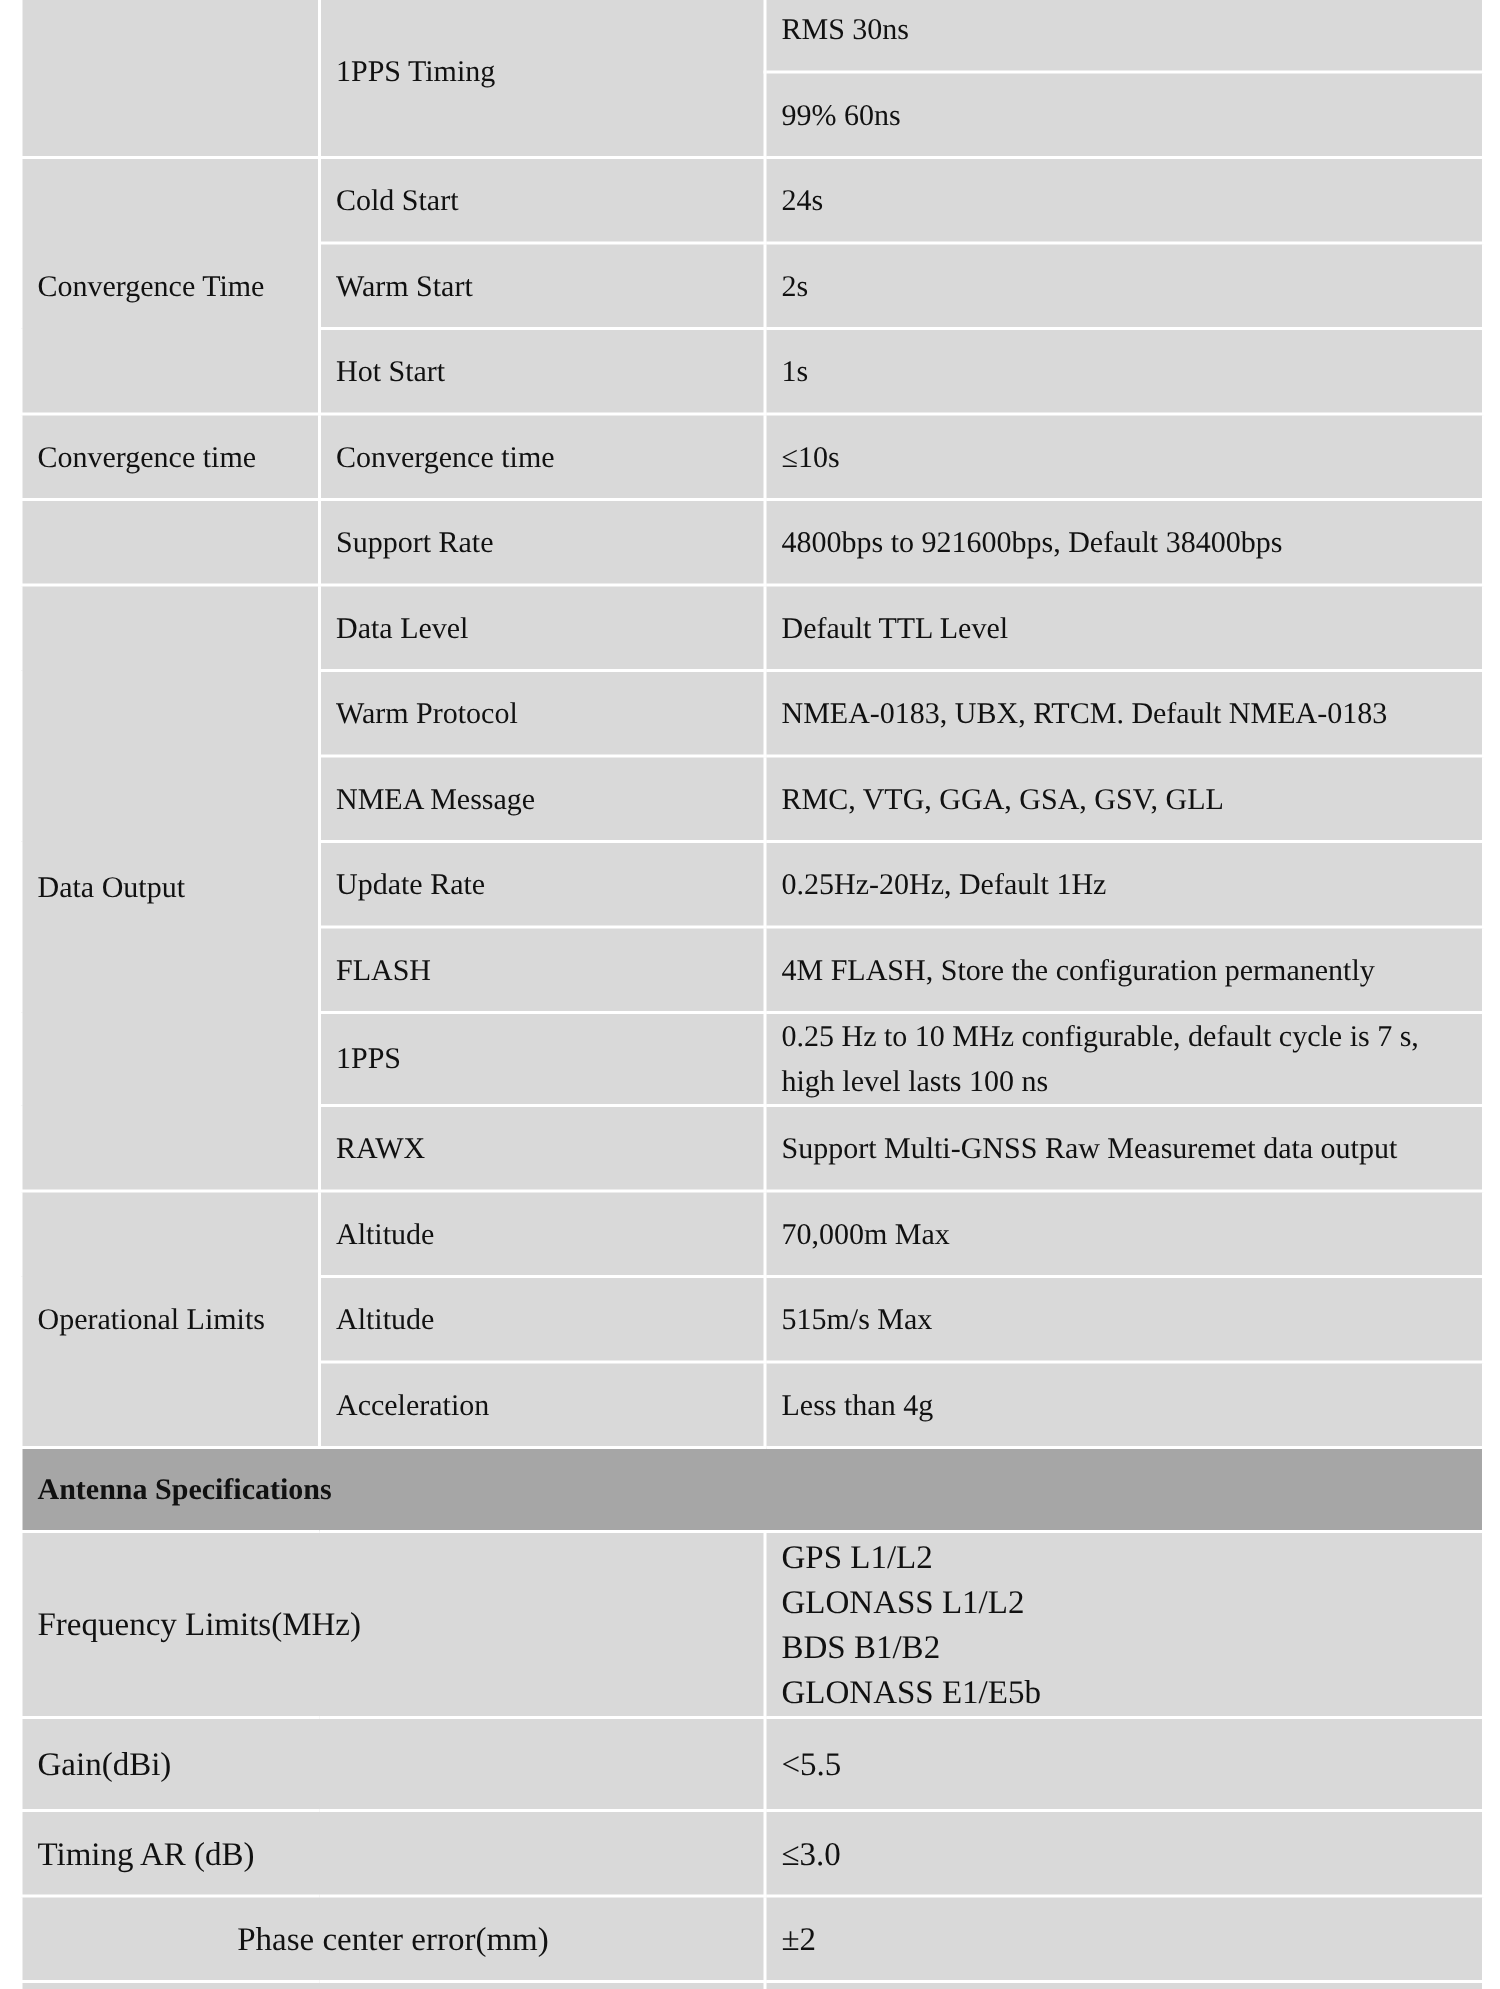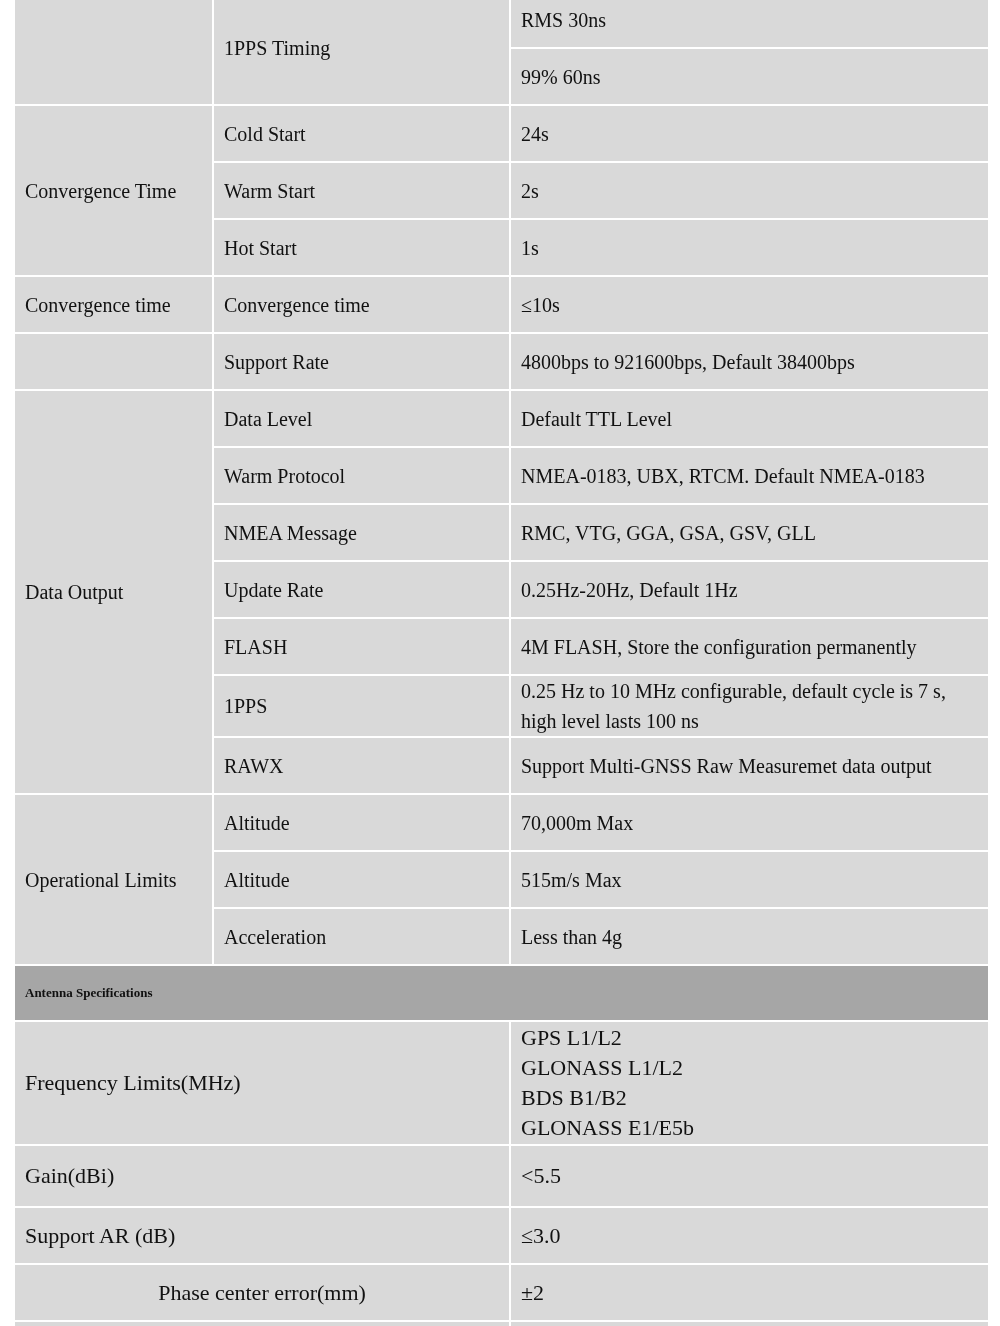--- a/index.html
+++ b/index.html
@@ -35,21 +35,21 @@
       line-height: 30px;
       height: 53px;
       box-sizing: border-box;
     }
     .spec-table tr.h57 td { height: 57px; }
     .spec-table tr.h62 td { height: 62px; }
     .spec-table td.section-head {
       background: #a6a6a6;
       font-weight: bold;
       height: 56px;
-      font-size: 13px;
+      font-size: 20px;
     }
     .spec-table td.antenna-label, .spec-table td.antenna-value {
       font-family: "Liberation Sans Narrow", "Liberation Serif", serif;
       font-size: 22px;
     }
     .multi-line span { display: block; line-height: 30px; }
     .wrap { line-height: 30px; }
   </style>
 </head>
 <body>
@@ -152,21 +152,21 @@
         <span>GLONASS L1/L2</span>
         <span>BDS B1/B2</span>
         <span>GLONASS E1/E5b</span>
       </td>
     </tr>
     <tr>
       <td colspan="2" class="antenna-label" style="height:62px;">Gain(dBi)</td>
       <td class="antenna-value" style="height:62px;">&lt;5.5</td>
     </tr>
     <tr>
-      <td colspan="2" class="antenna-label" style="height:57px;">Support AR (dB)</td>
+      <td colspan="2" class="antenna-label" style="height:57px;">Timing AR (dB)</td>
       <td class="antenna-value" style="height:57px;">≤3.0</td>
     </tr>
     <tr>
       <td colspan="2" class="antenna-label" style="height:57px;text-align:center;">Phase center error(mm)</td>
       <td class="antenna-value" style="height:57px;">±2</td>
     </tr>
     <tr>
       <td colspan="2" class="antenna-label" style="height:40px;"></td>
       <td class="antenna-value" style="height:40px;"></td>
     </tr>

